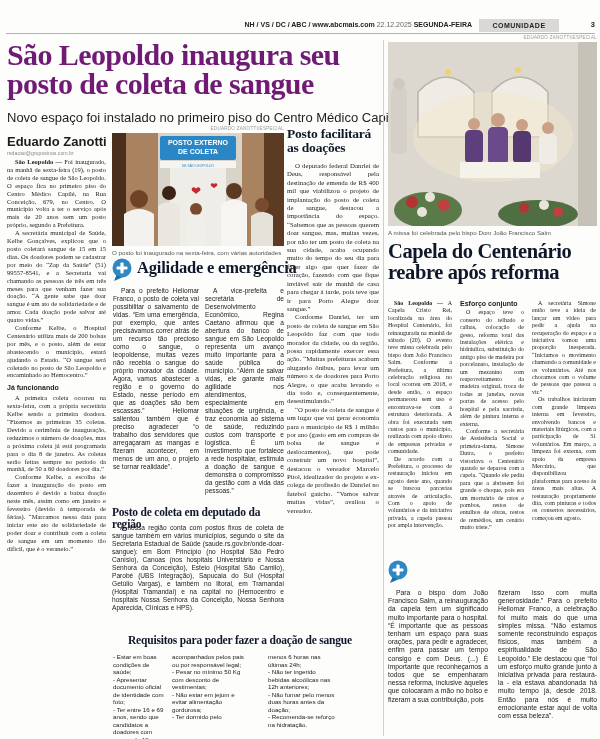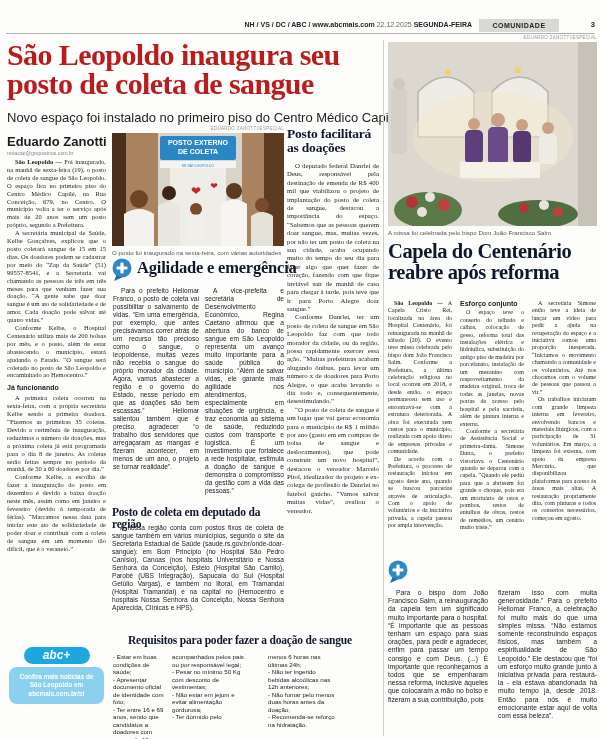--- a/index.html
+++ b/index.html
@@ -11,21 +11,21 @@
   
   .hdr-rule{left:6px;right:5px;top:33px;height:1px;background:#b5b2ad;}
   .hdr-meta{top:21px;right:128px;font-size:7px;white-space:nowrap;color:#222;}
   .hdr-meta b{font-weight:700;}
   .hdr-meta .date{color:#666;font-weight:400;}
   .hdr-badge{top:19px;left:479px;width:80px;height:13px;line-height:13px;background:#d9d8d6;
              text-align:center;font-weight:700;font-size:7px;letter-spacing:.5px;color:#222;}
   .hdr-page{top:20px;right:5px;font-size:7.5px;font-weight:700;}
   
   .main-hl{left:7px;top:40px;width:394px;font-weight:700;font-size:30px;line-height:.97;
-           letter-spacing:-.6px;color:#b91c1c;}
+           letter-spacing:-.6px;color:#701a75;}
   .deck{left:7px;top:110px;width:392px;font-size:13px;color:#1e1e1e;}
   .byline{left:7px;top:134px;width:100px;}
   .byline .bn{font-weight:700;font-size:13px;}
   .byline .be{font-size:5.2px;color:#8a8a8a;margin-top:1px;}
   
   .bcol{font-size:6.5px;line-height:7.9px;text-align:justify;color:#1d1d1d;}
   .bcol p{margin:0;text-indent:8px;}
   .bcol p.lead-p{text-indent:8px;}
   .bcol .lead{font-weight:700;}
   .subhead{font-family:"Liberation Sans", sans-serif;font-weight:700;font-size:7px;
@@ -77,24 +77,20 @@
 
   <div class="abs bcol" style="left:7px;top:158px;width:99px;">
     <p class="lead-p"><span class="lead">São Leopoldo —</span><span> Foi inaugurado, na manhã de sexta-feira (19), o posto de coleta de sangue de São Leopoldo. O espaço fica no primeiro piso do Centro Médico Capilé, na Rua Conceição, 679, no Centro. O município volta a ter o serviço após mais de 20 anos sem um posto próprio, segundo a Prefeitura.</span></p>
     <p>A secretária municipal de Saúde, Kelbe Gonçalves, explicou que o posto coletará sangue de 15 em 15 dias. Os doadores podem se cadastrar por meio do “Zap da Saúde” (51) 99557-8541, e a Secretaria vai chamando as pessoas de três em três meses para que venham fazer sua doação. “A gente sabe que doar sangue é um ato de solidariedade e de amor. Cada doação pode salvar até quatro vidas.”</p>
     <p>Conforme Kelbe, o Hospital Centenário utiliza mais de 200 bolsas por mês, e o posto, além de estar abastecendo o município, estará ajudando o Estado. “O sangue será coletado no posto de São Leopoldo e encaminhado ao Hemocentro.”</p>
     <div class="subhead">Já funcionando</div>
     <p>A primeira coleta ocorreu na sexta-feira, com a própria secretária Kelbe sendo a primeira doadora. “Fizemos as primeiras 35 coletas. Devido a cerimônia de inauguração, reduzimos o número de doações, mas a próxima coleta já está programada para o dia 8 de janeiro. As coletas serão feitas sempre no período da manhã, de 50 a 60 doadores por dia.”</p>
     <p>Conforme Kelbe, a escolha de fazer a inauguração do posto em dezembro é devido a baixa doação neste mês, assim como em janeiro e fevereiro (devido à temporada de férias). “Marcamos nessa data para iniciar este ato de solidariedade de poder doar e contribuir com a coleta de sangue em um momento tão difícil, que é o veraneio.”</p>
   </div>
 
-  <div class="abs" style="left:9px;top:647px;width:95px;">
-    <div class="abc-logo">abc+</div>
-    <div class="abc-box">Confira mais notícias de São Leopoldo em abcmais.com.br/sl</div>
-  </div>
 
   <div class="abs credit" style="left:112px;top:126px;width:172px;">EDUARDO ZANOTTI/ESPECIAL</div>
   <svg class="abs photo" style="left:112px;top:133px;" width="172" height="113" viewBox="0 0 172 113">
     <rect x="0" y="0" width="172" height="113" fill="#a9835f"></rect>
     <rect x="0" y="0" width="14" height="113" fill="#4a2f1d"></rect>
     <rect x="152" y="0" width="20" height="113" fill="#5d3a22"></rect>
     <rect x="46" y="0" width="84" height="113" fill="#d9d4ca"></rect>
     <rect x="58" y="30" width="56" height="83" fill="#efede7"></rect>
     <rect x="48" y="3" width="76" height="24" rx="2" fill="#2a86c5"></rect>
     <text x="86" y="12" font-size="7" font-weight="bold" fill="#fff" text-anchor="middle" font-family="Liberation Sans, sans-serif">POSTO EXTERNO</text>

